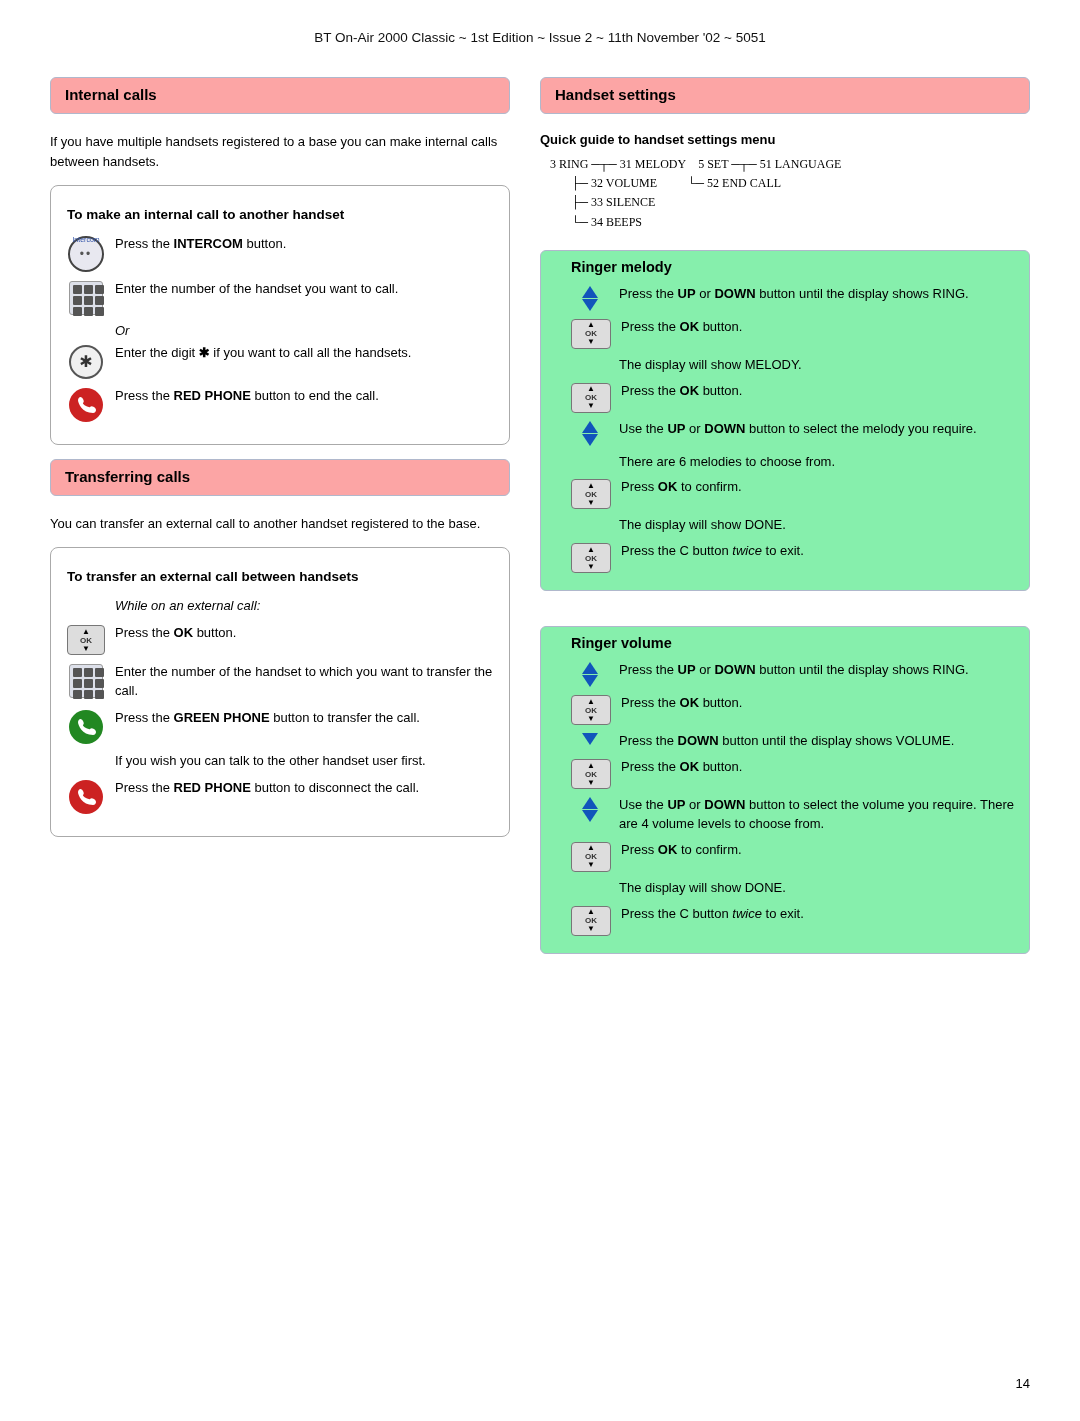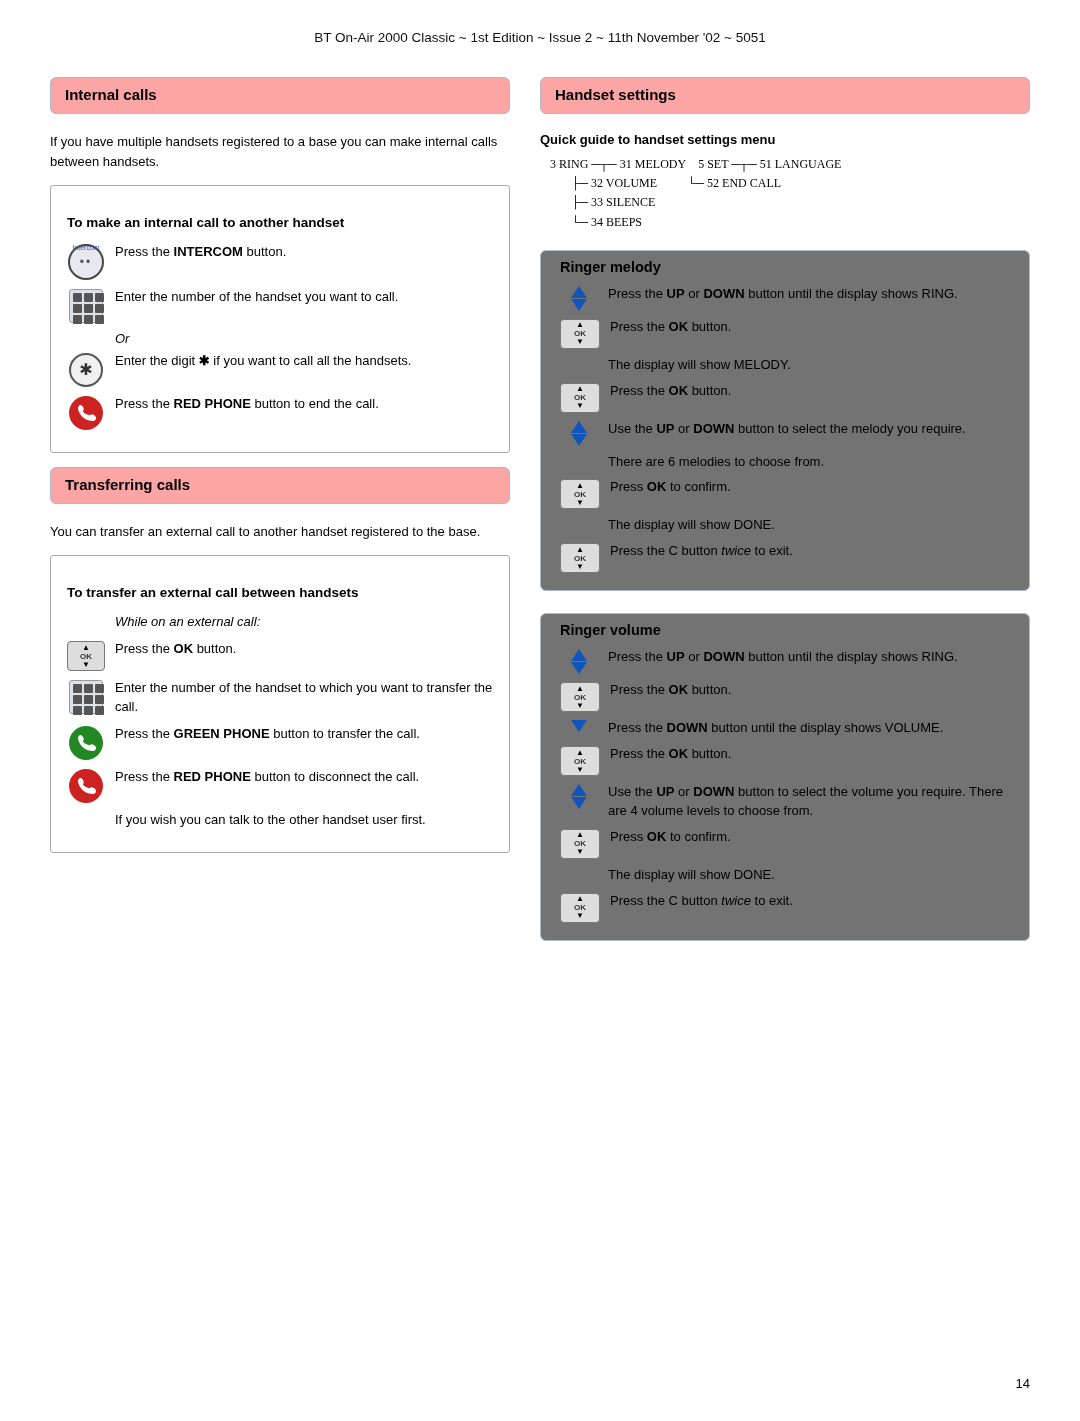--- a/index.html
+++ b/index.html
@@ -48,22 +48,22 @@
       font-weight: bold;
       color: #000;
     }
     .section-intro {
       font-size: 13px;
       margin: 10px 0 14px 0;
       line-height: 1.5;
     }
     .instruction-box {
       border: 1.5px solid #aaa;
-      border-radius: 3px;
-      padding: 28px 16px 14px 16px;
+      border-radius: 8px;
+      padding: 20px 16px 14px 16px;
       background: #fff;
       margin-bottom: 14px;
     }
     .instruction-box-title {
       font-weight: bold;
       font-size: 13.5px;
       margin-bottom: 10px;
       line-height: 1.4;
     }
     .step-row {
@@ -180,23 +180,23 @@
     }
     .guide-tree {
       font-family: Liberation Serif, serif;
       font-size: 12px;
       line-height: 1.6;
       margin-left: 10px;
     }
     .ringer-box {
       border: 1px solid #b0b8cc;
       border-radius: 6px;
-      background: #737373;
-      padding: 8px 14px 10px 19px;
-      margin-bottom: 22px;
+      background: #86efac;
+      padding: 8px 14px 10px 30px;
+      margin-bottom: 35px;
     }
     .ringer-box-title {
       font-size: 14.5px;
       font-weight: bold;
       margin-bottom: 10px;
     }
     .ringer-step-row {
       display: flex;
       align-items: flex-start;
       margin-bottom: 7px;
@@ -362,33 +362,33 @@
             <div class="icon-green-phone">
               <svg class="phone-svg" viewBox="0 0 20 20" fill="white">
                 <path d="M4 2c0 0 2 0 3 2s1 3 0 4c-0.5 0.5 1 2 3 3s3.5 1.5 4 1c1-1 2-1 4 0s2 3 2 3c0 1-1 3-3 3C6 18 2 8 2 5c0-2 2-3 2-3z"></path>
               </svg>
             </div>
           </div>
           <div class="step-text">Press the <b>GREEN PHONE</b> button to transfer the call.</div>
         </div>
 
         <div class="step-row">
+          <div class="step-icon"></div>
+          <div class="step-text">If you wish you can talk to the other handset user first.</div>
+        </div>
+
+        <div class="step-row">
           <div class="step-icon">
             <div class="icon-red-phone">
               <svg class="phone-svg" viewBox="0 0 20 20" fill="white">
                 <path d="M4 2c0 0 2 0 3 2s1 3 0 4c-0.5 0.5 1 2 3 3s3.5 1.5 4 1c1-1 2-1 4 0s2 3 2 3c0 1-1 3-3 3C6 18 2 8 2 5c0-2 2-3 2-3z"></path>
               </svg>
             </div>
           </div>
           <div class="step-text">Press the <b>RED PHONE</b> button to disconnect the call.</div>
-        </div>
-
-        <div class="step-row">
-          <div class="step-icon"></div>
-          <div class="step-text">If you wish you can talk to the other handset user first.</div>
         </div>
       </div>
 
     </div>
 
     <div class="col-right">
 
       <div class="section-box">
         <div class="section-box-title">Handset settings</div>
       </div>

